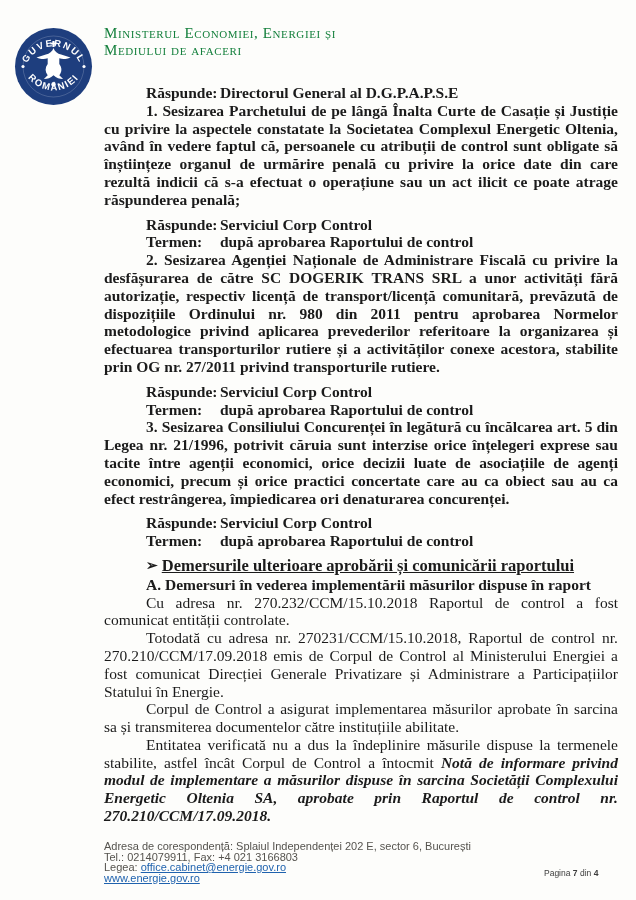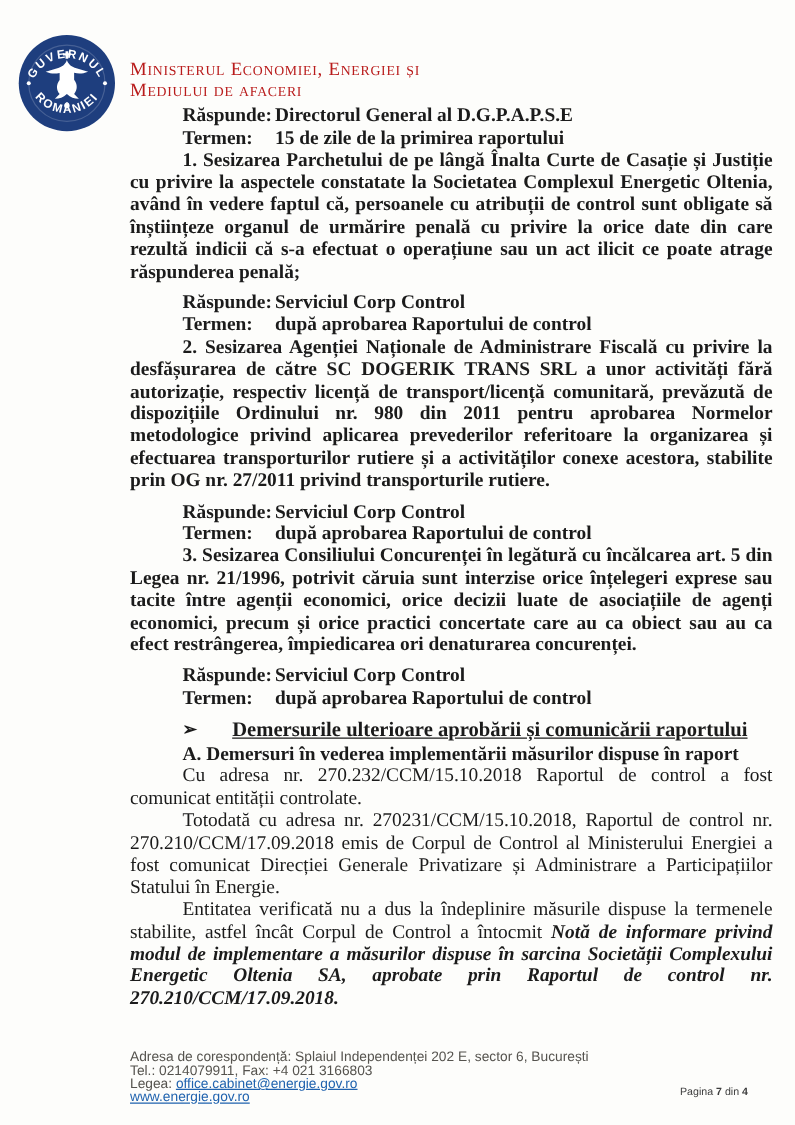--- a/index.html
+++ b/index.html
@@ -7,24 +7,24 @@
     position:relative;
     width:636px;height:900px;
     background:#fdfdfb;
     overflow:hidden;
     font-family:"Liberation Serif", serif;
     color:#1b1b1b;
   }
   
   .logo-wrap{position:absolute;left:14px;top:27px;width:79px;height:79px;}
   .ministry{
-    position:absolute;left:104px;top:48px;
+    position:absolute;left:104px;top:25px;
     font-family:"Liberation Serif", serif;
     font-variant:small-caps;
-    color:#b91c1c;
+    color:#15803d;
     font-size:15px;line-height:17px;letter-spacing:0.6px;
   }
   
   .content{
     position:absolute;left:104px;top:84px;width:514px;
     font-size:15.5px;line-height:17.8px;
   }
   .rt{margin-left:42px;font-weight:bold;}
   .rt-gap{margin-top:7px;}
   .rt-label{display:inline-block;min-width:74px;}
@@ -33,21 +33,21 @@
     text-decoration:underline;
   }
   .num-para{
     font-weight:bold;
     text-align:justify;text-indent:42px;
   }
   .arrow-heading{
     margin-left:42px;margin-top:7px;
     font-weight:bold;font-size:16.5px;
   }
-  .arrow-heading .u{text-decoration:underline;margin-left:24px;}
+  .arrow-heading .u{text-decoration:underline;}
   .arrow{font-size:14px;position:relative;top:-1px;margin-right:4px;}
   .heading-a{margin-left:42px;font-weight:bold;}
   .plain-para{text-align:justify;text-indent:42px;}
   .emph{font-weight:bold;font-style:italic;}
   
   .footer{
     position:absolute;left:104px;top:841px;
     font-family:"Liberation Sans", sans-serif;
     font-size:11px;line-height:10.5px;color:#55534e;
   }
@@ -101,23 +101,20 @@
   <div class="ministry">
     <div>Ministerul Economiei, Energiei și</div>
     <div>Mediului de afaceri</div>
   </div>
 
   <div class="content">
 
     <div class="rt">
       <span class="rt-label">Răspunde:</span><span>Directorul General al D.G.P.A.P.S.E</span>
     </div>
-    <div class="rt">
-      <span class="rt-label">Termen:</span><span>15 de zile de la primirea raportului</span>
-    </div>
 
 
     <div class="num-para">1. Sesizarea Parchetului de pe lângă Înalta Curte de Casație și Justiție cu privire la aspectele constatate la Societatea Complexul Energetic Oltenia, având în vedere faptul că, persoanele cu atribuții de control sunt obligate să înștiințeze organul de urmărire penală cu privire la orice date din care rezultă indicii că s-a efectuat o operațiune sau un act ilicit ce poate atrage răspunderea penală;</div>
 
     <div class="rt rt-gap">
       <span class="rt-label">Răspunde:</span><span>Serviciul Corp Control</span>
     </div>
     <div class="rt">
       <span class="rt-label">Termen:</span><span>după aprobarea Raportului de control</span>
     </div>
@@ -141,20 +138,21 @@
     </div>
 
     <div class="arrow-heading">
       <span class="arrow">➢</span><span class="u">Demersurile ulterioare aprobării și comunicării raportului</span>
     </div>
 
     <div class="heading-a">A. Demersuri în vederea implementării măsurilor dispuse în raport</div>
 
     <div class="plain-para">Cu adresa nr. 270.232/CCM/15.10.2018 Raportul de control a fost comunicat entității controlate.</div>
     <div class="plain-para">Totodată cu adresa nr. 270231/CCM/15.10.2018, Raportul de control nr. 270.210/CCM/17.09.2018 emis de Corpul de Control al Ministerului Energiei a fost comunicat Direcției Generale Privatizare și Administrare a Participațiilor Statului în Energie.</div>
+    <div class="plain-para">Corpul de Control a asigurat implementarea măsurilor aprobate în sarcina sa și transmiterea documentelor către instituțiile abilitate.</div>
     <div class="plain-para">
       <span>Entitatea verificată nu a dus la îndeplinire măsurile dispuse la termenele stabilite, astfel încât Corpul de Control a întocmit </span><span class="emph">Notă de informare privind modul de implementare a măsurilor dispuse în sarcina Societății Complexului Energetic Oltenia SA, aprobate prin Raportul de control nr. 270.210/CCM/17.09.2018.</span>
     </div>
 
   </div>
 
   <div class="footer">
     <div>Adresa de corespondență: Splaiul Independenței 202 E, sector 6, București</div>
     <div>Tel.: 0214079911,  Fax: +4 021 3166803</div>
     <div>

